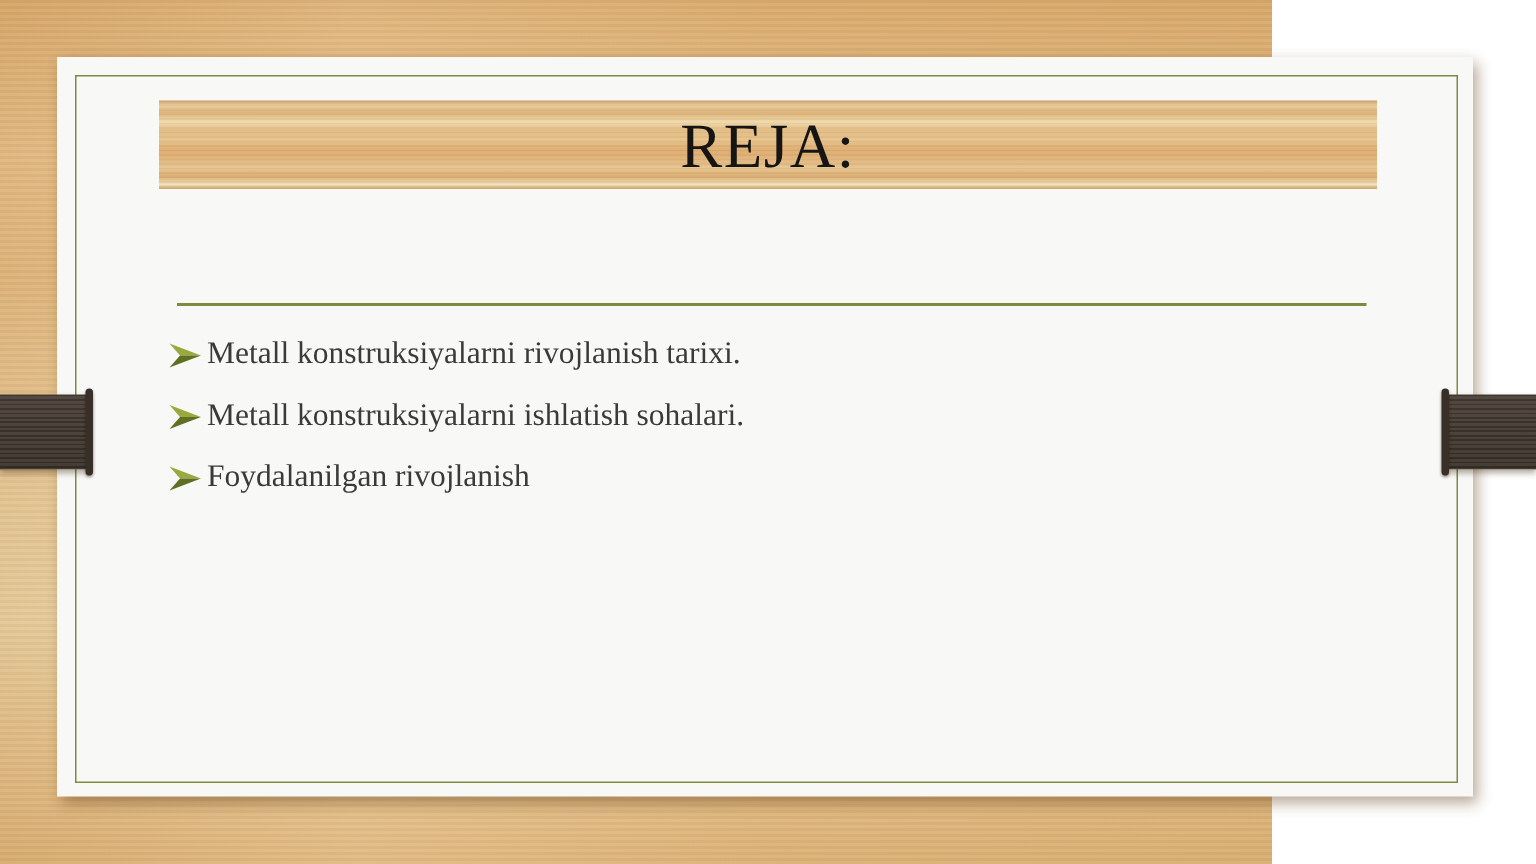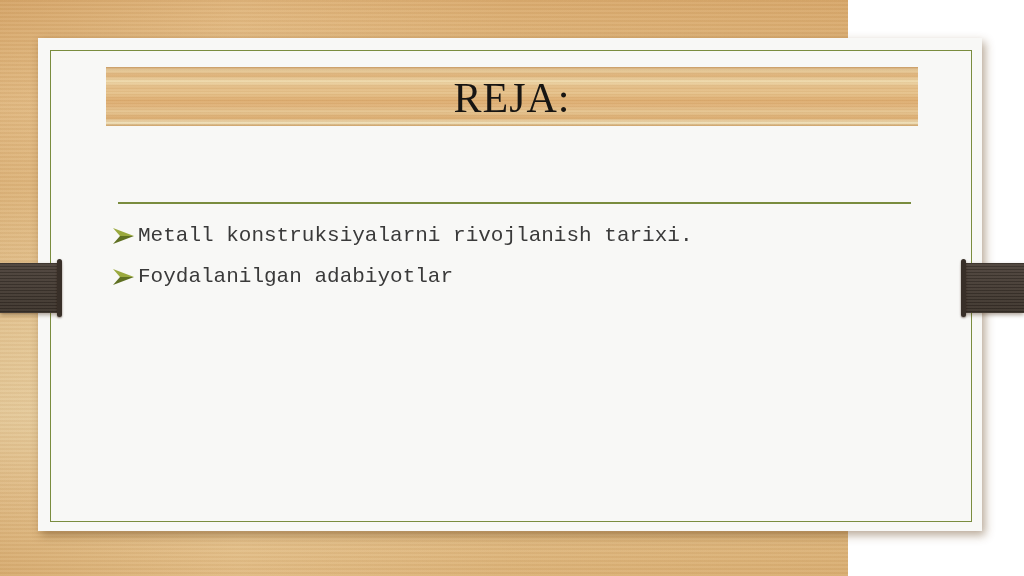--- a/index.html
+++ b/index.html
@@ -100,26 +100,25 @@
   
   .bullet-list {
     position: absolute;
     left: 74px; top: 186px;
     width: 820px;
     list-style: none;
     margin: 0; padding: 0;
   }
   .bullet-item {
     display: flex;
-    align-items: flex-start;
+    align-items: center;
     margin-bottom: 18px;
     font-size: 21px;
     line-height: 23px;
     color: #3a3a3a;
-    font-family: Liberation Mono, monospace;
   }
   .bullet-arrow {
     flex: 0 0 auto;
     width: 24px; height: 20px;
     margin-top: 2px;
     margin-right: 2px;
   }
 
   
   .clip {
@@ -166,28 +165,35 @@
     <ul class="bullet-list">
 
       <li class="bullet-item">
         <svg class="bullet-arrow" viewBox="0 0 24 20">
           <polygon points="1,2 22,10 8,10" fill="#9aa93e"></polygon>
           <polygon points="8,10 22,10 1,18" fill="#5f7022"></polygon>
         </svg>
         <span>Metall konstruksiyalarni rivojlanish tarixi.</span>
       </li>
 
-
-
       <li class="bullet-item">
         <svg class="bullet-arrow" viewBox="0 0 24 20">
           <polygon points="1,2 22,10 8,10" fill="#9aa93e"></polygon>
           <polygon points="8,10 22,10 1,18" fill="#5f7022"></polygon>
         </svg>
-        <span>Foydalanilgan adabiyotlar</span>
+        <span>Metall konstruksiyalarni ishlatish sohalari.</span>
+      </li>
+
+
+      <li class="bullet-item">
+        <svg class="bullet-arrow" viewBox="0 0 24 20">
+          <polygon points="1,2 22,10 8,10" fill="#9aa93e"></polygon>
+          <polygon points="8,10 22,10 1,18" fill="#5f7022"></polygon>
+        </svg>
+        <span>Foydalanilgan rivojlanish</span>
       </li>
 
     </ul>
   </div>
 
   <div class="clip clip-left">
     <div class="clip-handle"></div>
   </div>
 
   <div class="clip clip-right">

